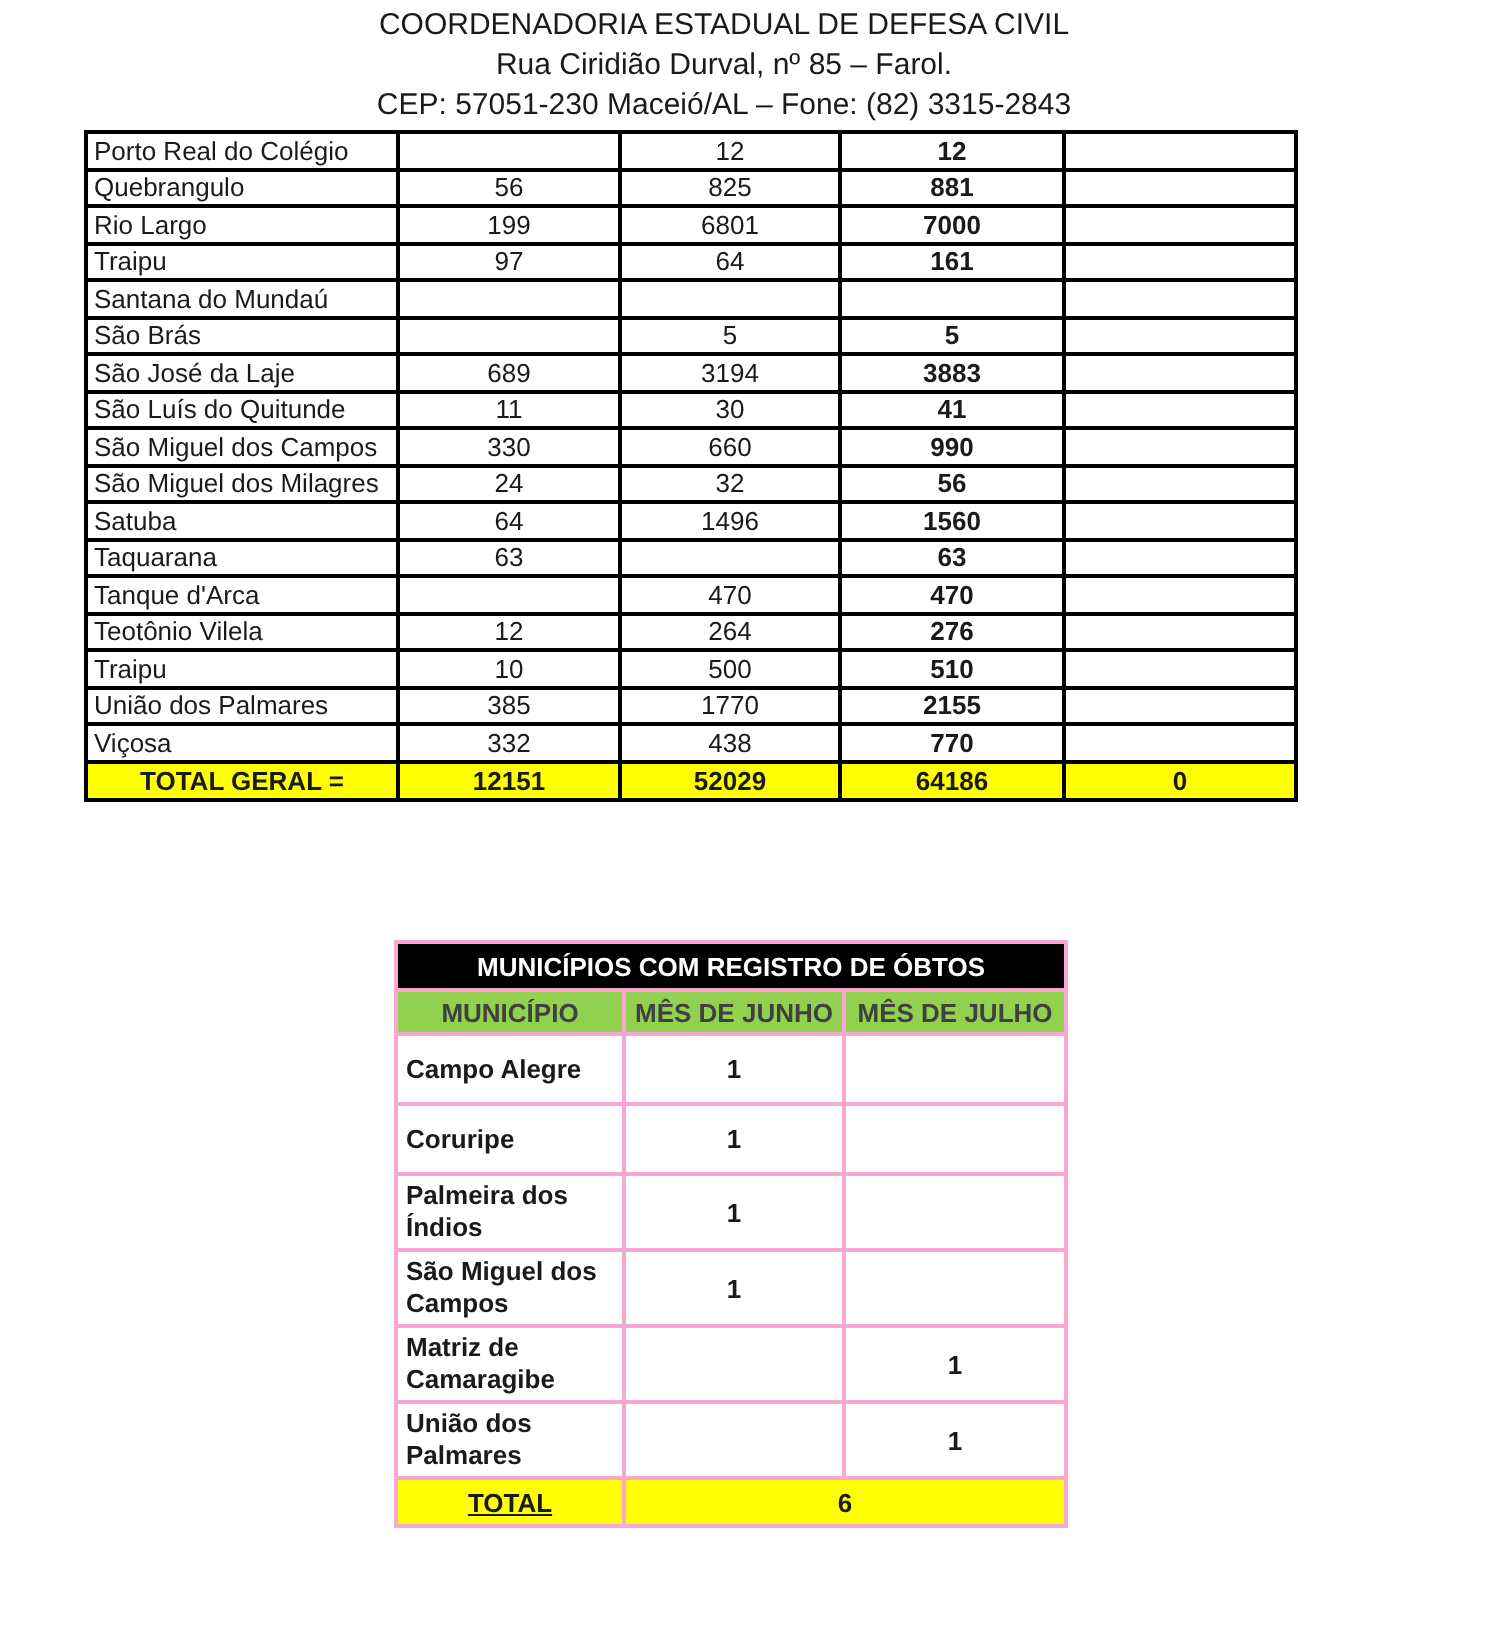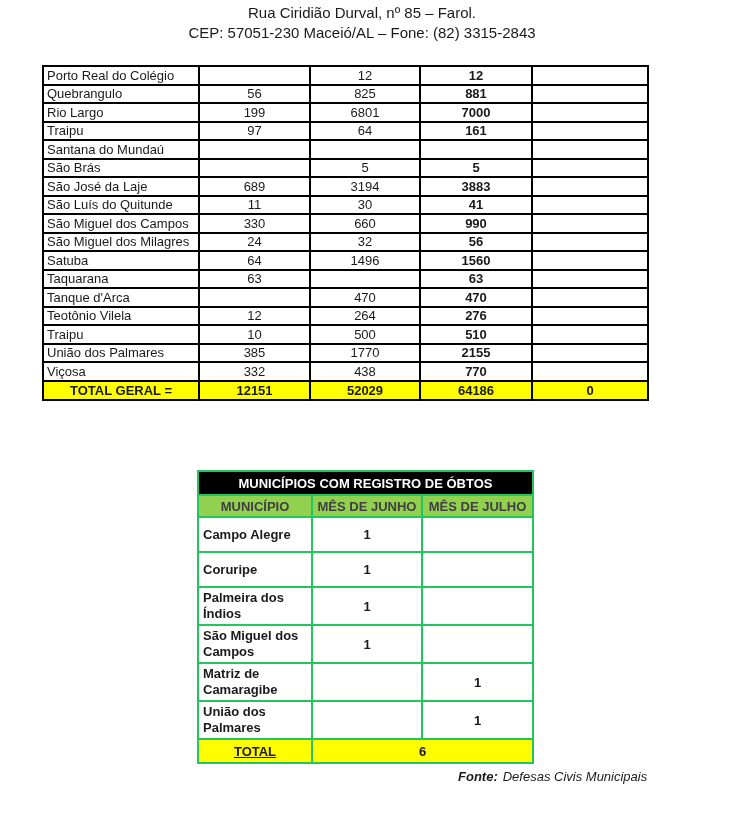--- a/index.html
+++ b/index.html
@@ -55,21 +55,21 @@
   }
 
   
   .obitos-table {
     position: absolute;
     left: 197px;
     top: 470px;
     width: 335px;
   }
   .obitos-table td, .obitos-table th {
-    border: 2px solid #22c55e;
+    border: 2px solid #f9a8d4;
     font-size: 13px;
     vertical-align: middle;
   }
   .obitos-table .title-cell {
     background: #000000;
     color: #ffffff;
     font-weight: bold;
     text-align: center;
     height: 24px;
     font-size: 13px;
@@ -115,20 +115,21 @@
     white-space: nowrap;
   }
   .fonte .fonte-label { font-weight: bold; margin-right: 5px; }
 </style>
 </head>
 <body>
 
 <div class="page">
 
   <div class="doc-header">
+    <div>COORDENADORIA ESTADUAL DE DEFESA CIVIL</div>
     <div>Rua Ciridião Durval, nº 85 – Farol.</div>
     <div>CEP: 57051-230 Maceió/AL – Fone: (82) 3315-2843</div>
   </div>
 
   <table class="main-table">
     <colgroup>
       <col style="width:156px">
         <col style="width:111px">
         <col style="width:110px">
       <col style="width:112px">
@@ -315,17 +316,14 @@
         </tr>
       </tbody>
     <tbody>
       <tr>
         <td class="ototal-label">TOTAL</td>
         <td class="ototal-value" colspan="2">6</td>
       </tr>
     </tbody>
   </table>
 
-  <div class="fonte">
-    <span class="fonte-label">Fonte:</span><span>Defesas Civis Municipais</span>
-  </div>
 
 </div>
 
 </body></html>

